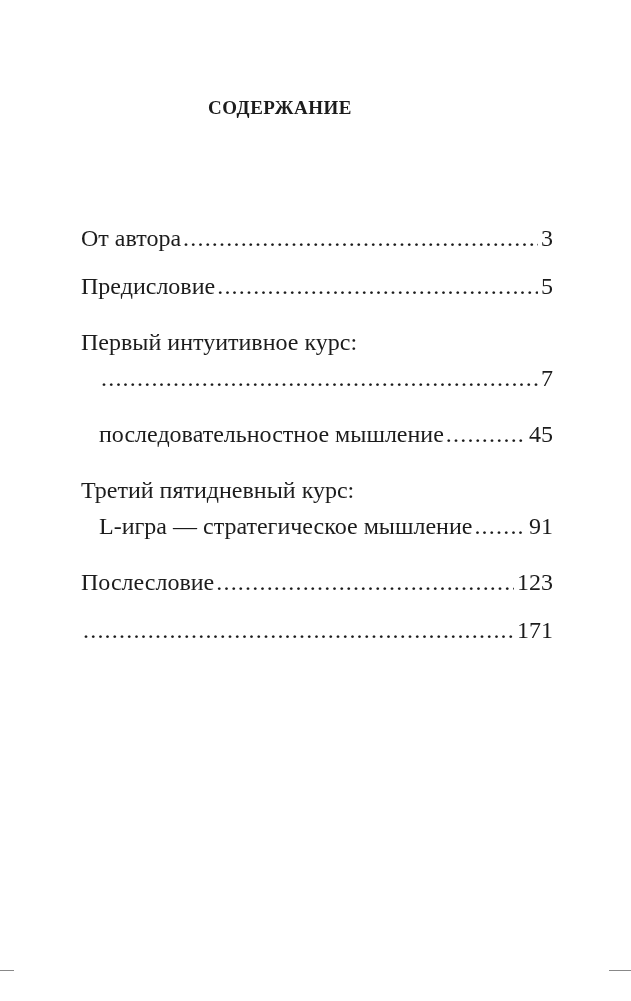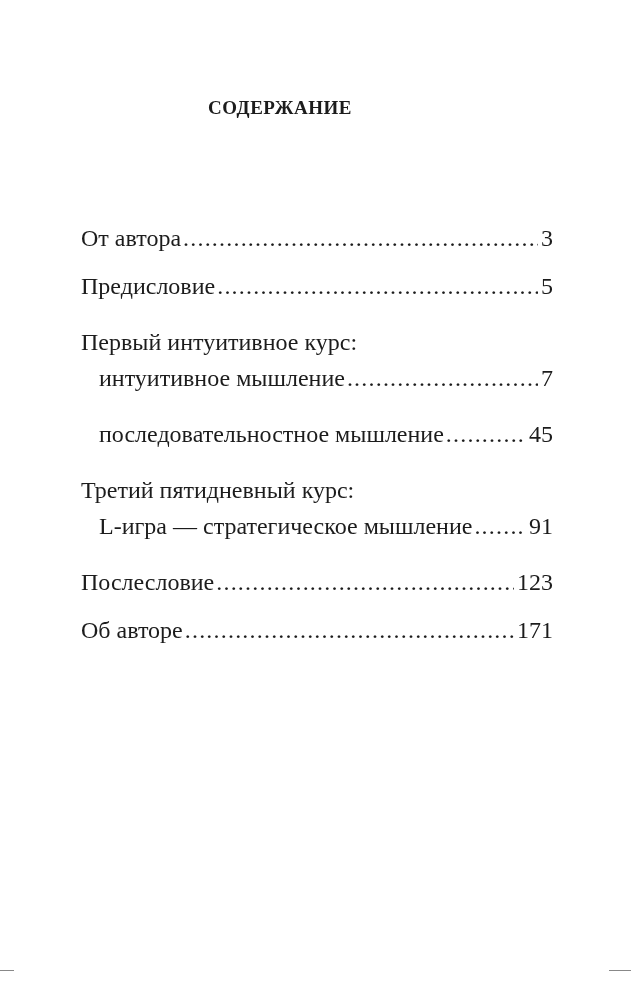--- a/index.html
+++ b/index.html
@@ -83,21 +83,20 @@
       <span class="leader"></span>
       <span class="page-num">5</span>
     </div>
   </div>
 
   <div class="entry gap">
     <div class="line">
       <span>Первый интуитивное курс:</span>
     </div>
     <div class="line indent">
-      <span>интуитивное мышление</span>
       <span class="leader"></span>
       <span class="page-num">7</span>
     </div>
   </div>
 
   <div class="entry gap">
     <div class="line indent">
       <span>последовательностное мышление</span>
       <span class="leader"></span>
       <span class="page-num">45</span>
@@ -118,21 +117,20 @@
   <div class="entry gap">
     <div class="line">
       <span>Послесловие</span>
       <span class="leader"></span>
       <span class="page-num">123</span>
     </div>
   </div>
 
   <div class="entry">
     <div class="line">
-      <span>Об авторе</span>
       <span class="leader"></span>
       <span class="page-num">171</span>
     </div>
   </div>
 
 </div>
 
 <div class="crop-mark crop-left"></div>
 <div class="crop-mark crop-right"></div>
 

